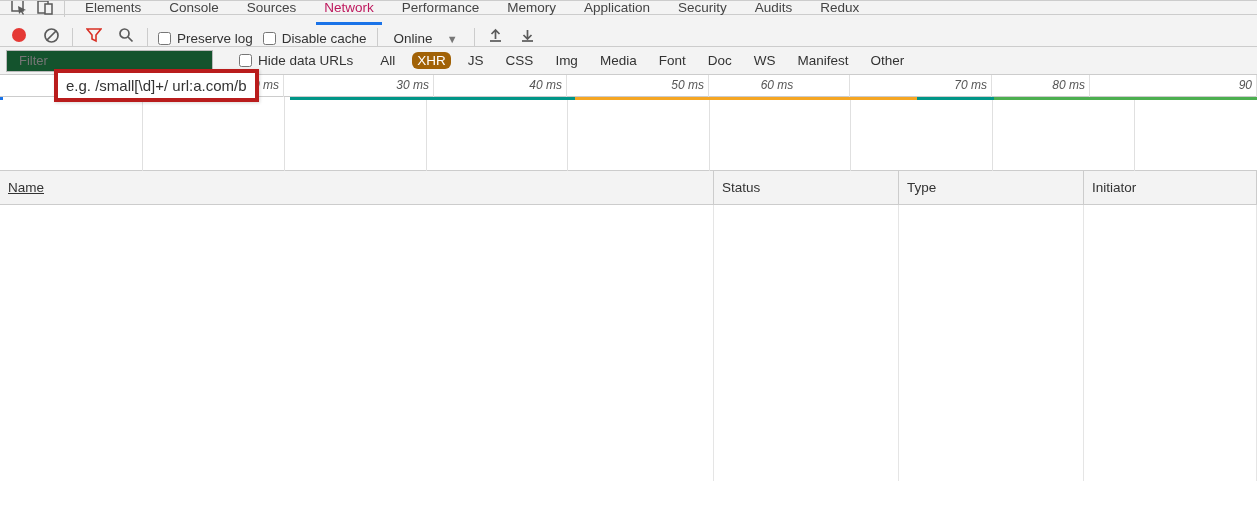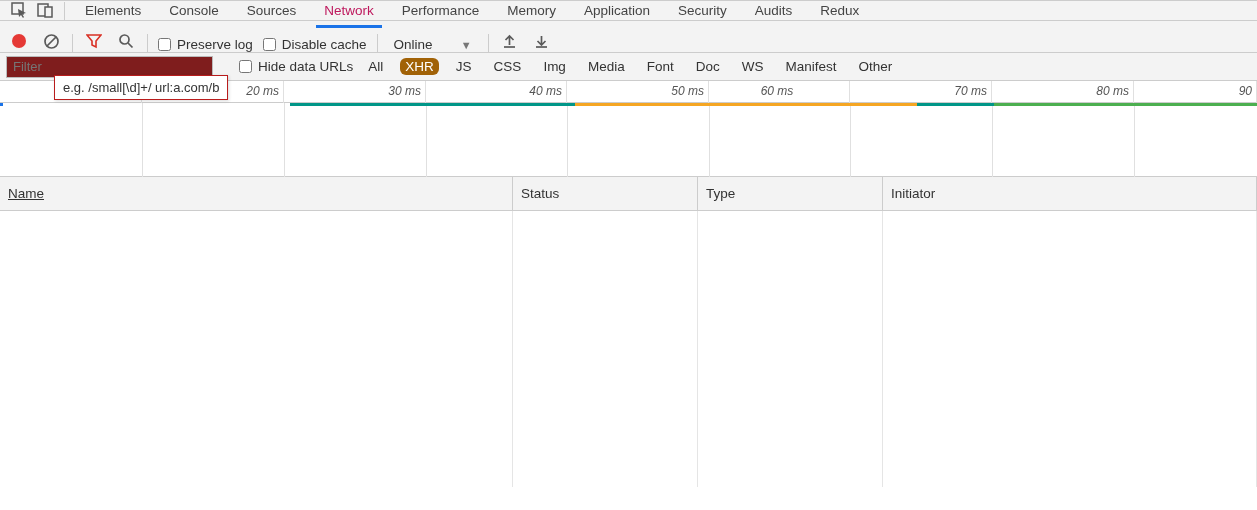--- a/index.html
+++ b/index.html
@@ -11,21 +11,21 @@
       width: 1257px;
       height: 510px;
       overflow: hidden;
       border-top: 1px solid #ccc;
     }
 
     
     .tab-strip {
       display: flex;
       align-items: center;
-      height: 20px;
+      height: 14px;
       background: #f3f3f3;
       border-bottom: 1px solid #ccc;
       padding: 0 6px;
       gap: 0;
     }
     .tab-strip .icon-btn {
       width: 26px;
       height: 26px;
       display: flex;
       align-items: center;
@@ -99,21 +99,21 @@
       gap: 6px;
       cursor: pointer;
     }
     .toolbar input[type=checkbox] {
       width: 13px;
       height: 13px;
     }
     .throttle {
       display: flex;
       align-items: center;
-      gap: 28px;
+      gap: 14px;
       padding: 0 6px;
       color: #333;
     }
     .throttle .caret {
       color: #777;
       font-size: 11px;
     }
 
     
     .filter-bar {
@@ -124,49 +124,50 @@
       background: #f3f3f3;
       border-bottom: 1px solid #ccc;
       padding: 0 6px;
       gap: 10px;
       font-size: 13.5px;
     }
     .filter-input {
       width: 207px;
       height: 22px;
       border: 1px solid #bbb;
-      background: #7f1d1d;
-      padding: 0 6px;
+      background: #14532d;
+      padding: 0 12px;
       font-size: 13px;
       color: #999;
       outline: none;
     }
     .tooltip {
       position: absolute;
       top: 22px;
       left: 54px;
       background: #fff;
-      border: 1px solid #b91c1c;
+      border: 4px solid #b91c1c;
       padding: 4px 8px;
-      font-size: 13px;
+      font-size: 15px;
       color: #333;
       box-shadow: 1px 1px 3px rgba(0,0,0,0.15);
       z-index: 10;
       white-space: nowrap;
     }
     .hide-urls {
       display: flex;
       align-items: center;
       gap: 6px;
       margin-left: 16px;
     }
     .type-filters {
       display: flex;
       align-items: center;
       gap: 12px;
+      margin-left: 12px;
     }
     .type-filters span {
       cursor: pointer;
       padding: 1px 5px;
       border-radius: 6px;
     }
     .type-filters span.active {
       background: #a16207;
       color: #fff;
     }
@@ -228,21 +229,21 @@
       border-right: 1px solid #ccc;
       cursor: pointer;
     }
     .table-body {
       display: flex;
       height: 276px;
     }
     .table-body .col {
       border-right: 1px solid #e5e5e5;
     }
-    .col-name     { width: 513px; text-decoration: underline; }
+    .col-name     { width: 714px; text-decoration: underline; }
     .col-status   { width: 185px; }
     .col-type     { width: 185px; }
     .col-initiator{ flex: 1; border-right: none; }
 
     svg { display: block; }
   </style>
 </head>
 <body>
 
 <div class="tab-strip">
@@ -367,26 +368,26 @@
     <span>WS</span>
     <span>Manifest</span>
     <span>Other</span>
   </div>
 </div>
 
 <div class="timeline">
   <div class="timeline-ruler" id="timeline-ruler">
       <div class="ruler-cell" style="left: 0px; width: 142px;"></div>
       <div class="ruler-cell" style="left: 142px; width: 142px;">20 ms</div>
-      <div class="ruler-cell" style="left: 284px; width: 142px;">30 ms</div>
+      <div class="ruler-cell" style="left: 292px; width: 142px;">30 ms</div>
       <div class="ruler-cell" style="left: 426px; width: 141px;">40 ms</div>
       <div class="ruler-cell" style="left: 567px; width: 142px;">50 ms</div>
       <div class="ruler-cell" style="left: 709px; width: 141px; text-align: center;">60 ms</div>
       <div class="ruler-cell" style="left: 850px; width: 142px;">70 ms</div>
-      <div class="ruler-cell" style="left: 992px; width: 142px;">80 ms</div>
+      <div class="ruler-cell" style="left: 948px; width: 142px;">80 ms</div>
       <div class="ruler-cell" style="left: 1134px; width: 123px;">90</div>
     </div>
   <div class="timeline-body" id="timeline-body">
       <div class="vline" style="left: 142px;"></div>
       <div class="vline" style="left: 284px;"></div>
       <div class="vline" style="left: 426px;"></div>
       <div class="vline" style="left: 567px;"></div>
       <div class="vline" style="left: 709px;"></div>
       <div class="vline" style="left: 850px;"></div>
       <div class="vline" style="left: 992px;"></div>

